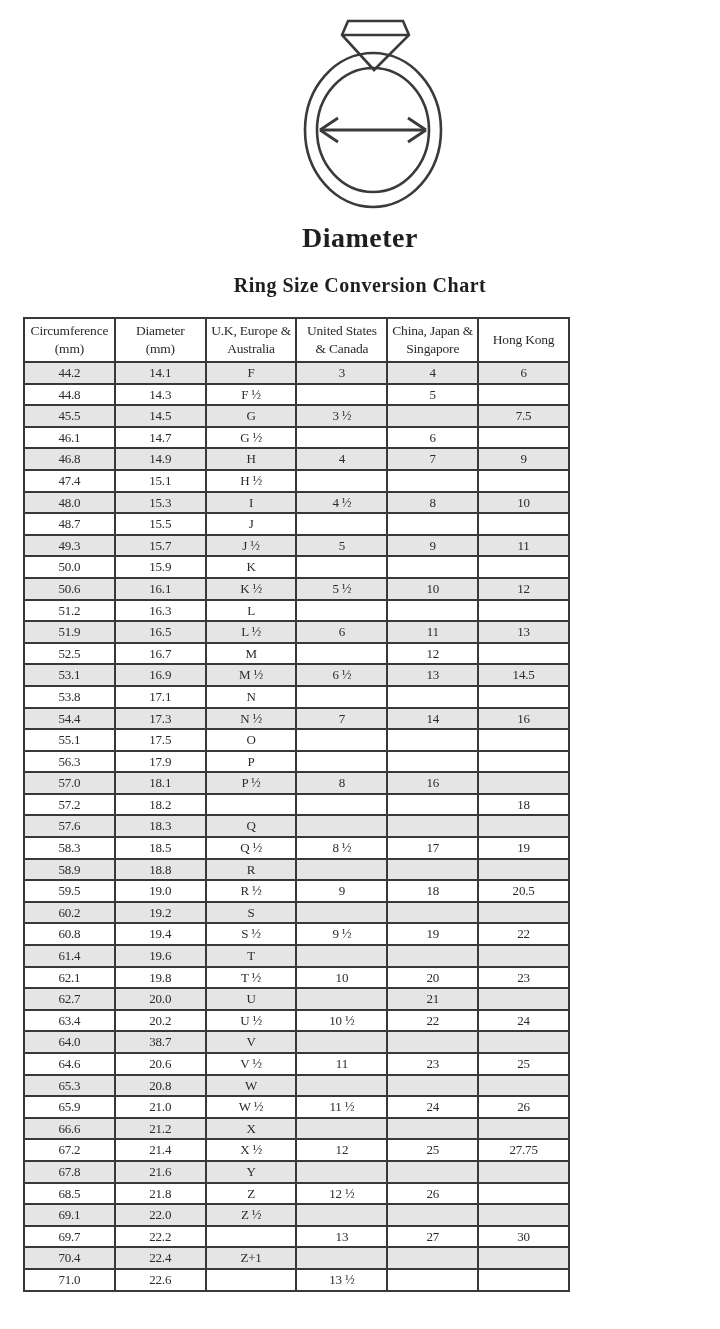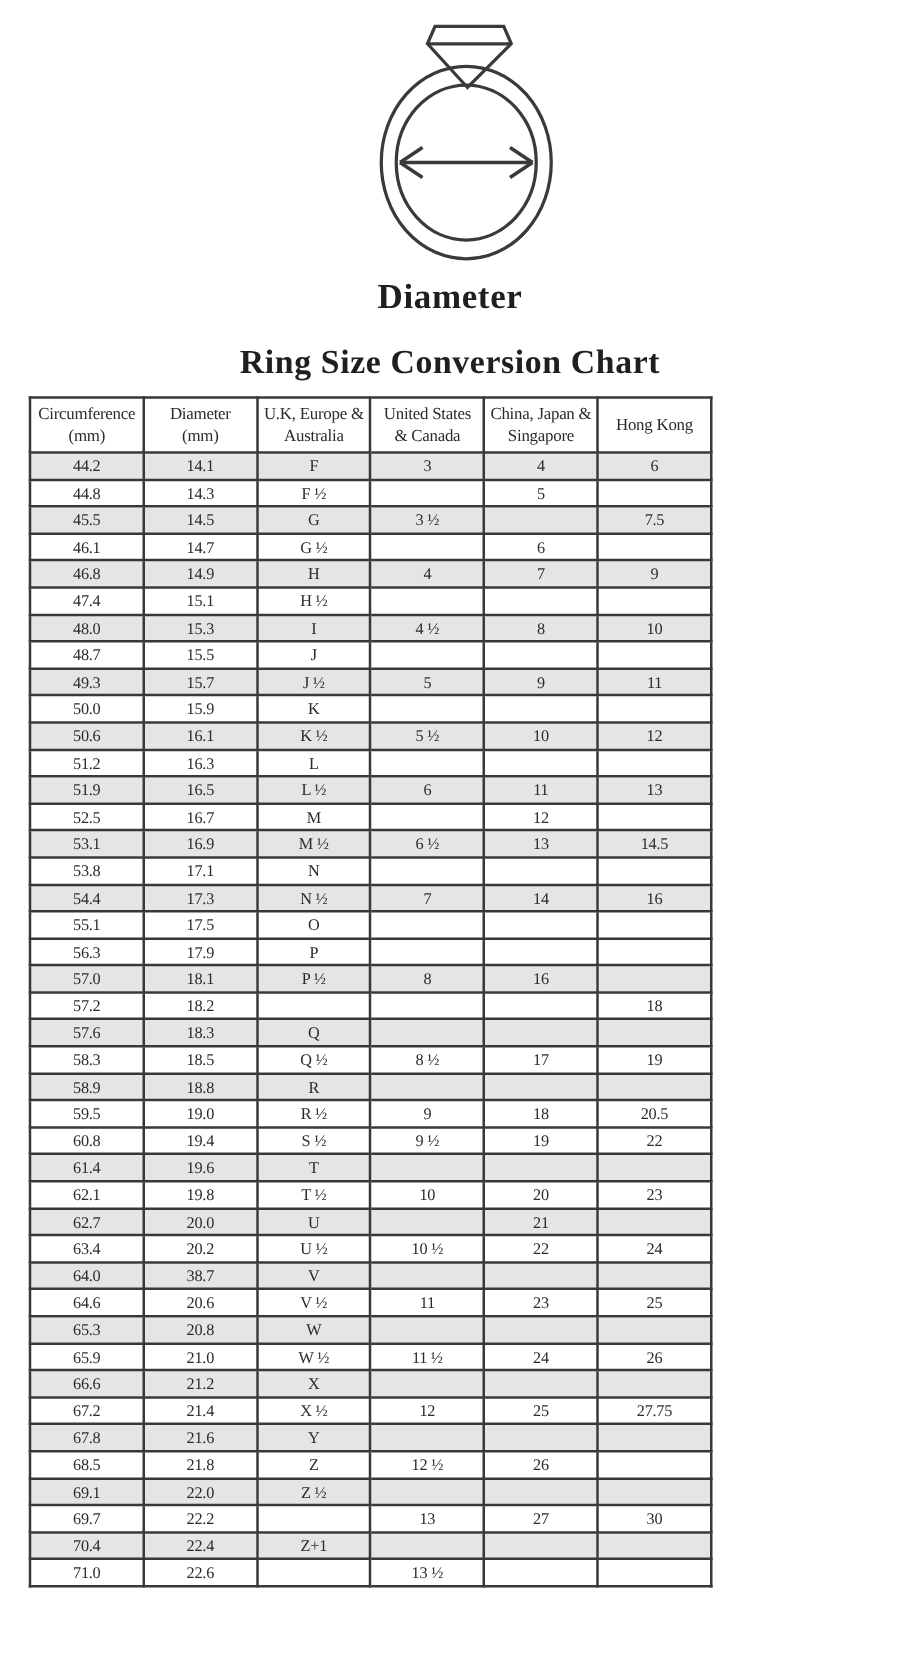--- a/index.html
+++ b/index.html
@@ -29,21 +29,21 @@
     color: #1f1f1f;
     margin: 0;
   }
   .chart-title {
     position: absolute;
     left: 0; top: 274px;
     width: 720px;
     text-align: center;
     font-family: "Liberation Serif", "DejaVu Serif", serif;
     font-weight: 700;
-    font-size: 27px;
+    font-size: 20px;
     letter-spacing: 0.5px;
     color: #1f1f1f;
     margin: 0;
   }
   table.ring-size-table {
     position: absolute;
     left: 23px; top: 317px;
     width: 547px;
     border-collapse: collapse;
     table-layout: fixed;
@@ -325,20 +325,28 @@
         <td></td>
       </tr>
       <tr>
         <td>59.5</td>
         <td>19.0</td>
         <td>R ½</td>
         <td>9</td>
         <td>18</td>
         <td>20.5</td>
       </tr>
+      <tr class="shaded">
+        <td>60.2</td>
+        <td>19.2</td>
+        <td>S</td>
+        <td></td>
+        <td></td>
+        <td></td>
+      </tr>
       <tr>
         <td>60.8</td>
         <td>19.4</td>
         <td>S ½</td>
         <td>9 ½</td>
         <td>19</td>
         <td>22</td>
       </tr>
       <tr class="shaded">
         <td>61.4</td>

